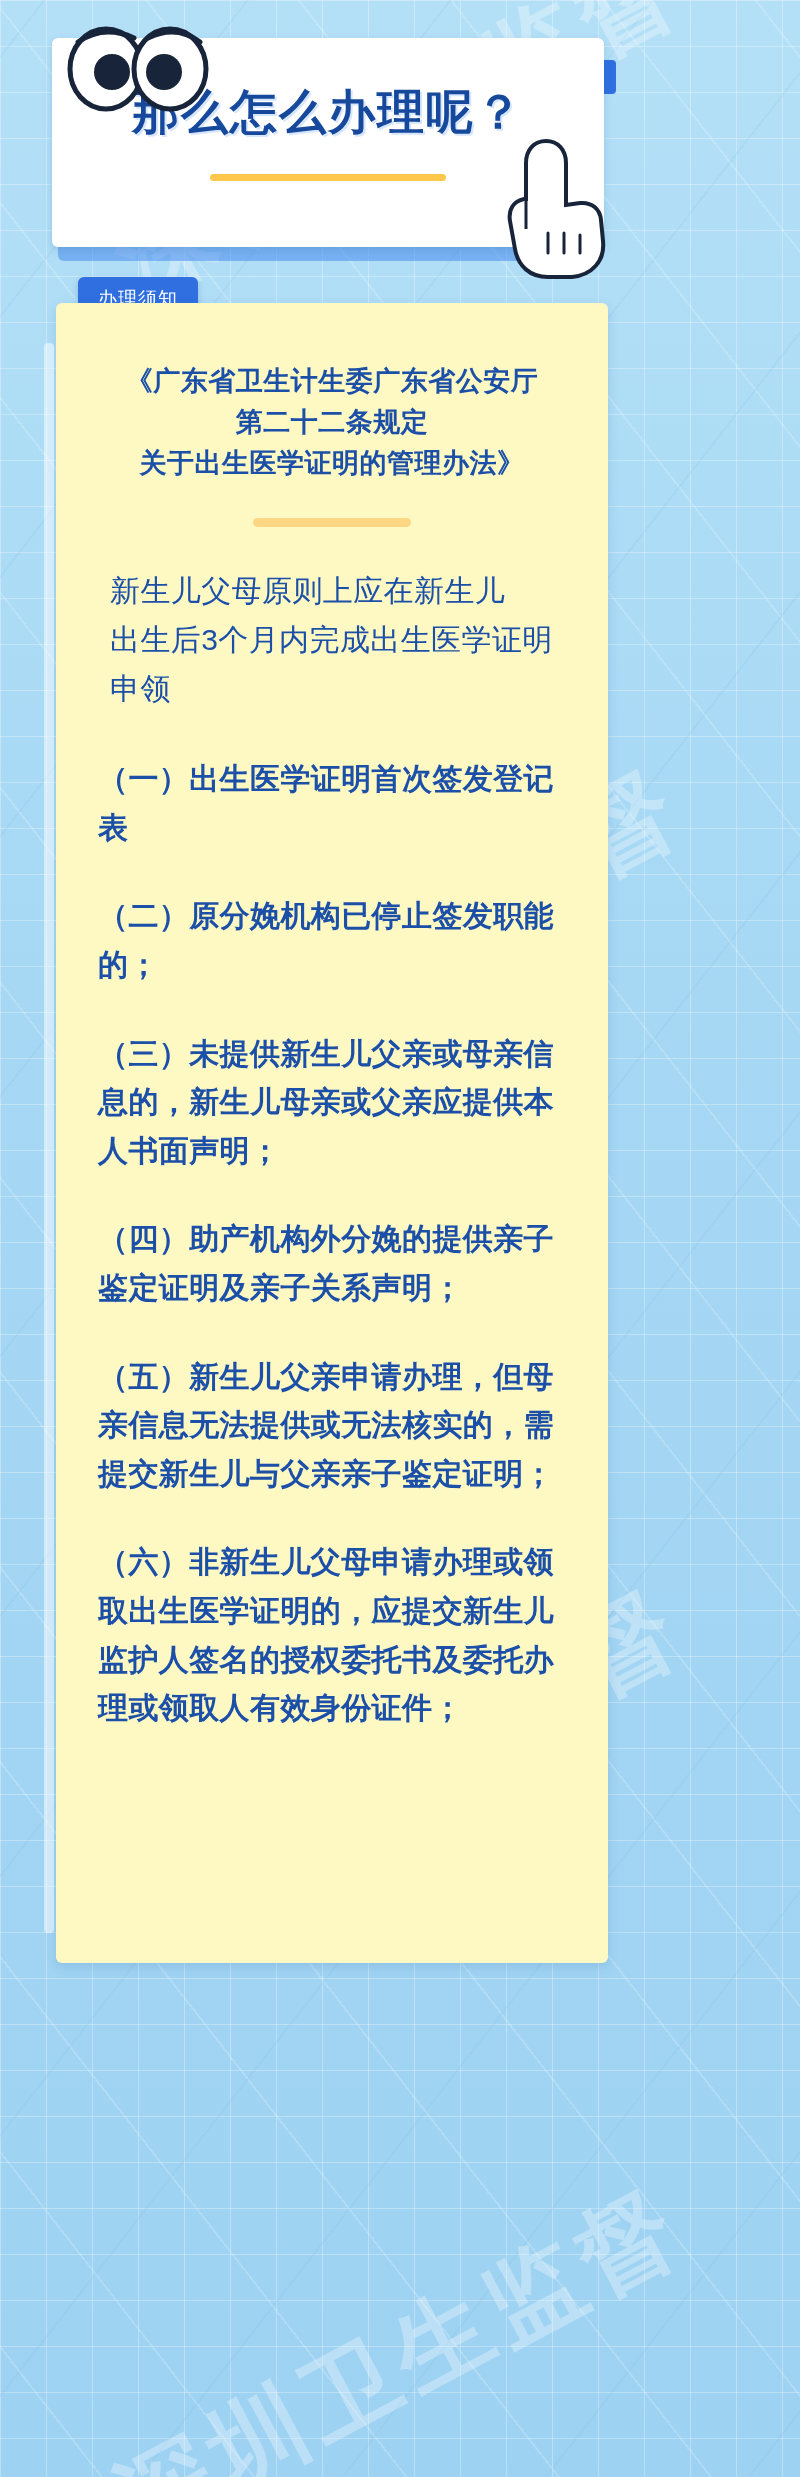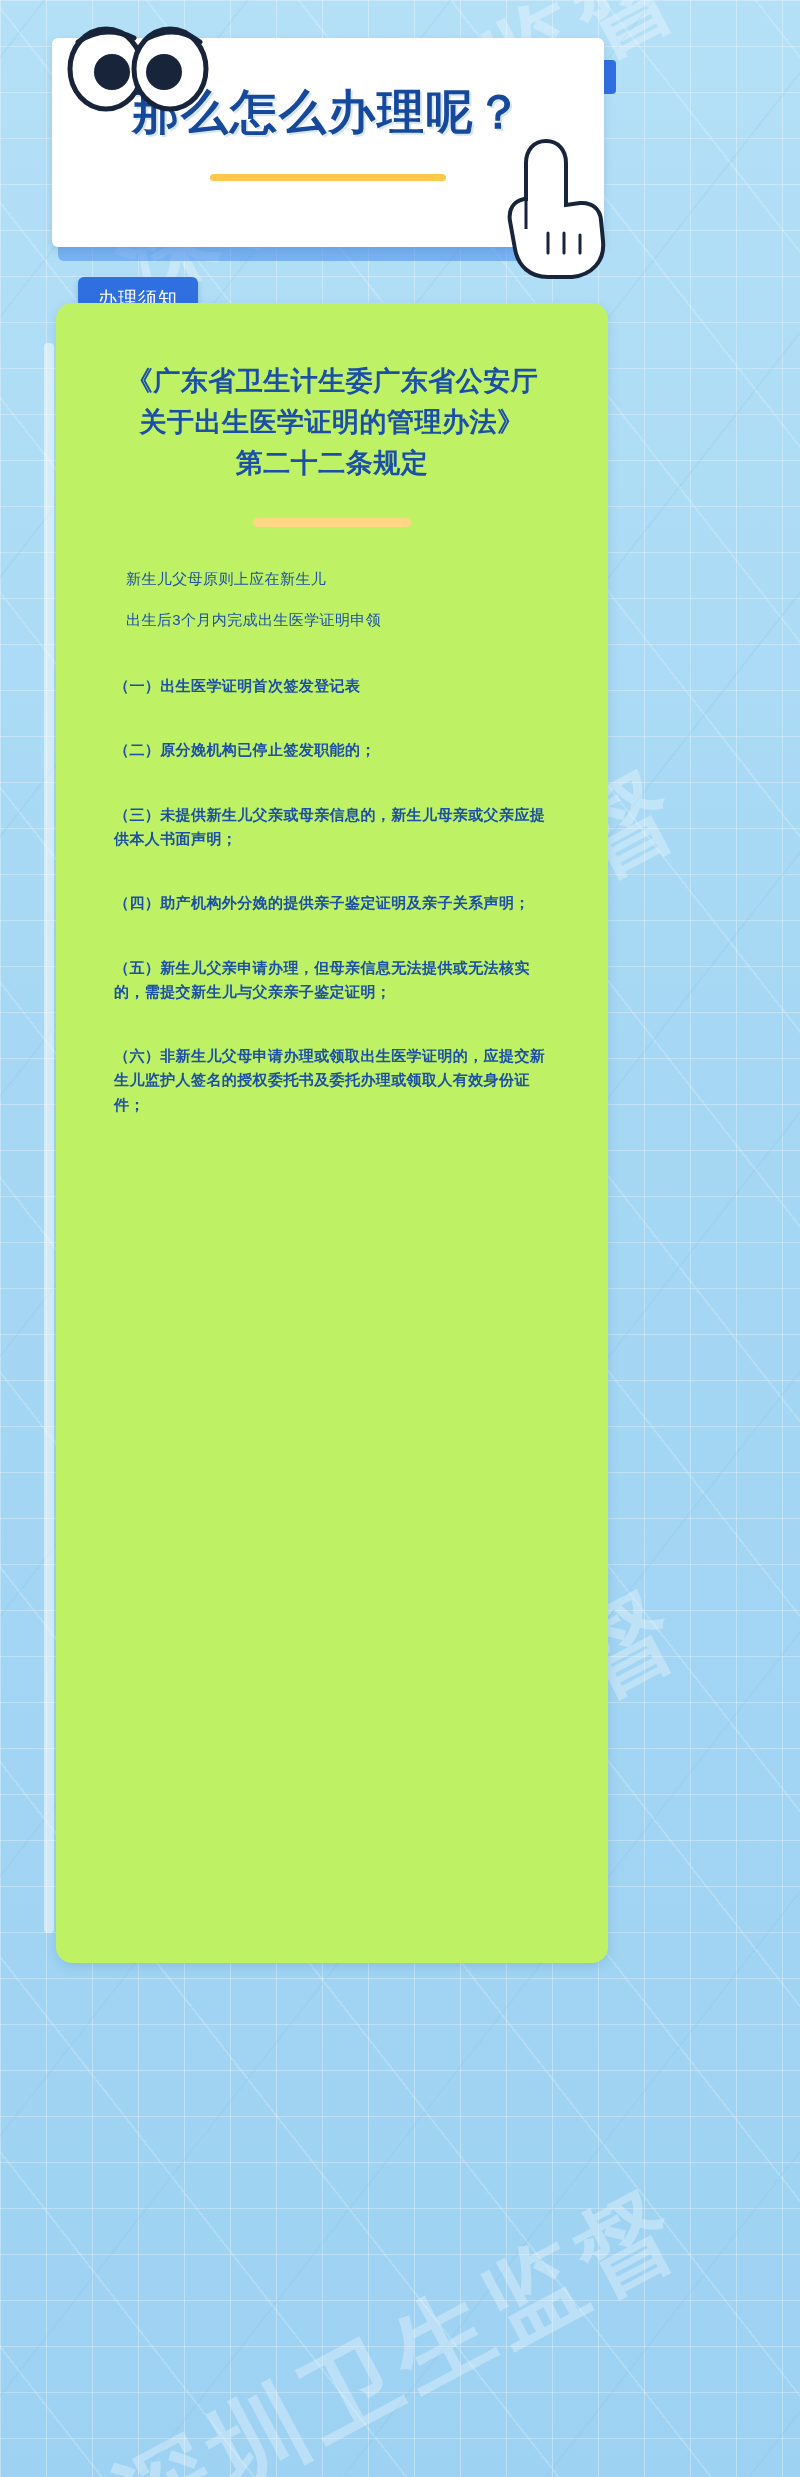--- a/index.html
+++ b/index.html
@@ -149,22 +149,22 @@
     background: #2f6fe0;
     color: #ffffff;
     font-size: 19px;
     padding: 9px 20px 10px 20px;
     border-radius: 6px 6px 6px 0;
     box-shadow: 0 3px 6px rgba(20,60,120,0.22);
     letter-spacing: 1px;
   }
   .notice-card {
     position: relative;
-    background: #bef264;
-    border-radius: 16px;
+    background: #fef9c3;
+    border-radius: 6px;
     padding: 58px 36px 70px 36px;
     box-shadow: 0 4px 12px rgba(40,90,150,0.16);
     min-height: 1660px;
     box-sizing: border-box;
   }
   .notice-heading {
     text-align: center;
     color: #1b4fa8;
     font-size: 27px;
     font-weight: bold;
@@ -174,23 +174,23 @@
   .heading-rule {
     margin: 34px auto 40px auto;
     width: 158px;
     height: 9px;
     background: #ffd684;
     border-radius: 5px;
   }
   .notice-intro p,
   .notice-items p {
     color: #1b4fa8;
-    font-size: 15px;
+    font-size: 30px;
     line-height: 1.62;
-    margin: 16px;
+    margin: 0;
     letter-spacing: 0.4px;
   }
   .notice-intro {
     padding-left: 18px;
     margin-bottom: 42px;
   }
   .notice-items .item {
     margin-bottom: 40px;
     padding-left: 6px;
     font-weight: bold;
@@ -250,22 +250,22 @@
     </svg>
   </div>
 
   <div class="notice-wrap">
     <div class="notice-tab">办理须知</div>
     <div class="notice-card">
       <div class="rail-left"></div>
 
       <div class="notice-heading">
         <div>《广东省卫生计生委广东省公安厅</div>
+        <div>第二十二条规定</div>
         <div>关于出生医学证明的管理办法》</div>
-        <div>第二十二条规定</div>
       </div>
 
       <div class="heading-rule"></div>
 
       <div class="notice-intro">
         <p>新生儿父母原则上应在新生儿</p>
         <p>出生后3个月内完成出生医学证明申领</p>
       </div>
 
       <div class="notice-items">

